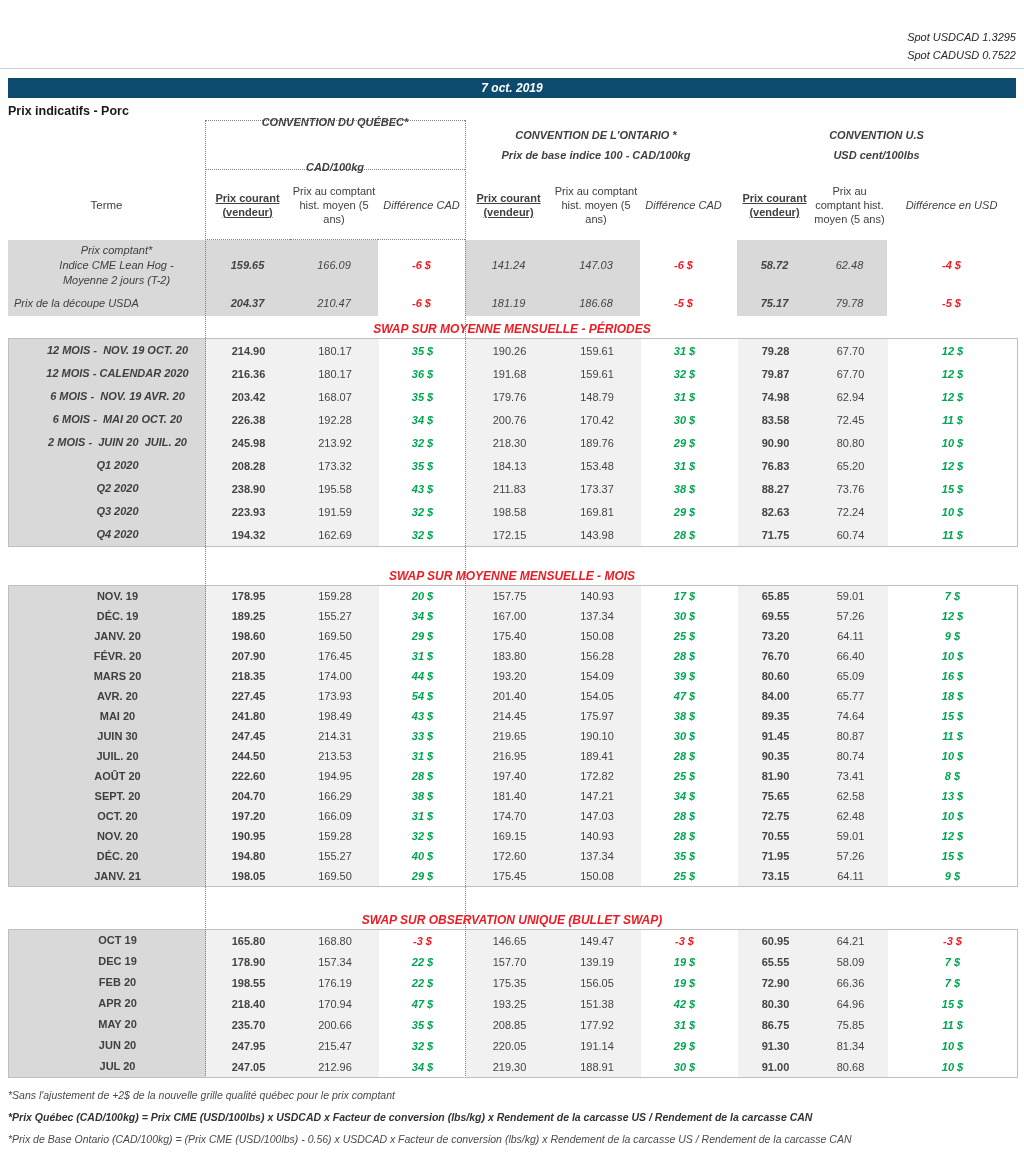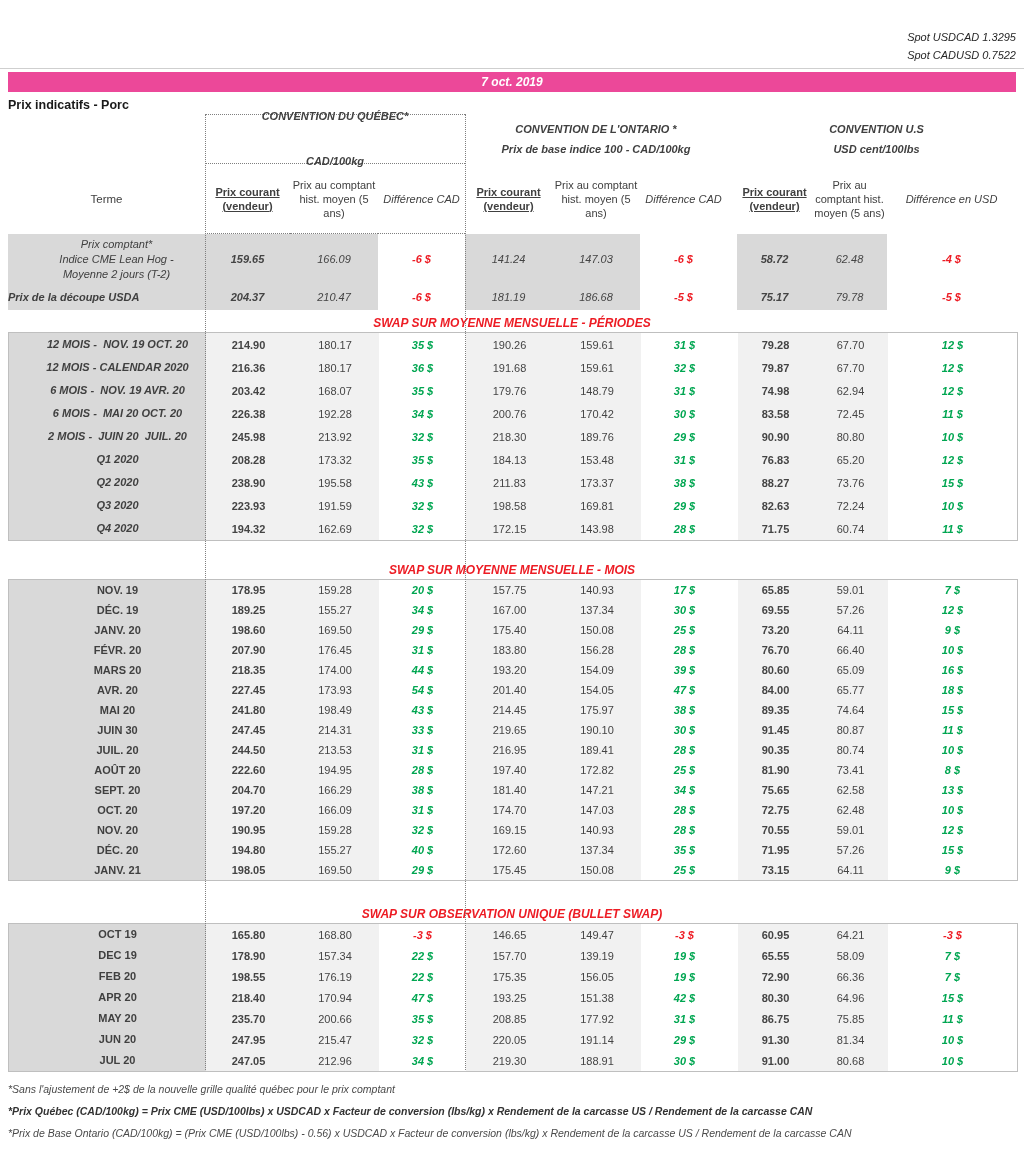--- a/index.html
+++ b/index.html
@@ -5,38 +5,38 @@
   html,body{margin:0;padding:0;background:#fff;}
   body{font-family:"Liberation Sans","DejaVu Sans",sans-serif;color:#404040;}
   .page{position:relative;width:1024px;min-height:1159px;background:#fff;overflow:hidden;}
 
   
   .fx{padding:4px 8px 0 0;text-align:right;margin-top:24px;}
   .fx div{font-style:italic;font-size:11px;line-height:18px;color:#262626;}
   .rule{margin-top:4px;border-top:1px solid #cfcfcf;height:0;}
 
   
-  .banner{margin:3px 8px 0 8px;height:20px;background:#ec4899;color:#fff;
+  .banner{margin:9px 8px 0 8px;height:20px;background:#0c4a6e;color:#fff;
           display:flex;align-items:center;justify-content:center;
           font-size:12px;font-weight:bold;font-style:italic;}
 
   .page-title{margin:6px 0 0 8px;font-size:12.5px;font-weight:bold;color:#1a1a1a;height:16px;}
 
   
   .twrap{position:relative;margin-left:8px;width:1008px;}
   .vdot{position:absolute;top:0;bottom:2px;width:0;border-left:1px dotted #7F7F7F;z-index:3;pointer-events:none;}
   .vdot.v1{left:197px;} .vdot.v2{left:457px;}
 
   .pgrid{display:grid;grid-template-columns:197px 85px 88px 87px 87px 88px 87px 10px 75px 75px 129px;width:1008px;}
 
   .cell{display:flex;align-items:center;justify-content:center;font-size:11px;color:#444;text-align:center;}
   .b{font-weight:bold;} .it{font-style:italic;}
   .sgray{background:#D9D9D9;} .lgray{background:#F1F1F1;}
   .cell.label{background:#D9D9D9;color:#404040;white-space:pre-wrap;flex-direction:column;line-height:15px;padding-left:20px;}
-  .cell.label.left{align-items:flex-start;text-align:right;padding-left:0;font-weight:bold;}
+  .cell.label.left{align-items:flex-start;text-align:right;padding-left:6px;}
   .diff{font-weight:bold;font-style:italic;}
   .pos{color:#00A651;} .neg{color:#ED1C24;}
   .gapcell{background:#fff;}
 
   
   .header{grid-template-rows:50px 70px;}
   .hterm{grid-column:1;grid-row:2;font-size:11.5px;color:#404040;}
   .htitle{flex-direction:column;gap:7px;font-weight:bold;font-style:italic;color:#404040;line-height:13px;}
   .qct{grid-column:2/5;grid-row:1;border-top:1px dotted #7F7F7F;border-bottom:1px dotted #7F7F7F;gap:32px;}
   .ont{grid-column:5/8;grid-row:1;}

